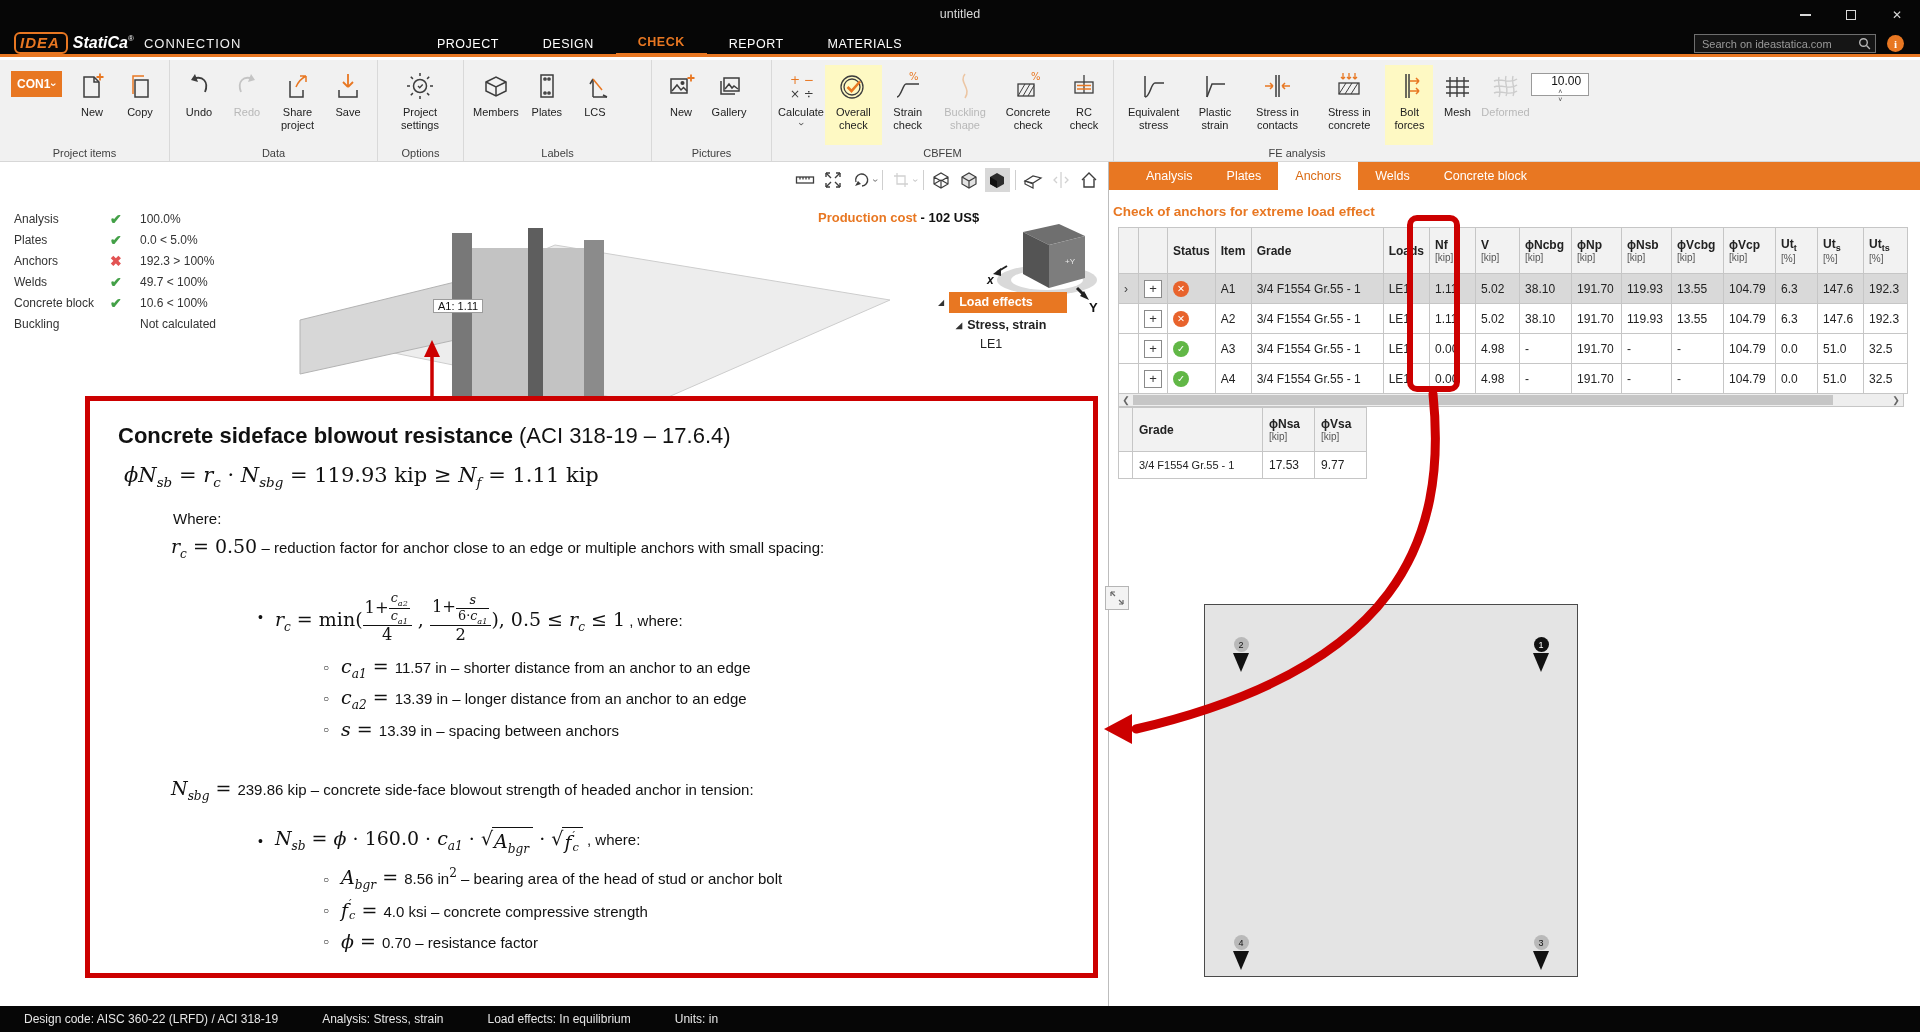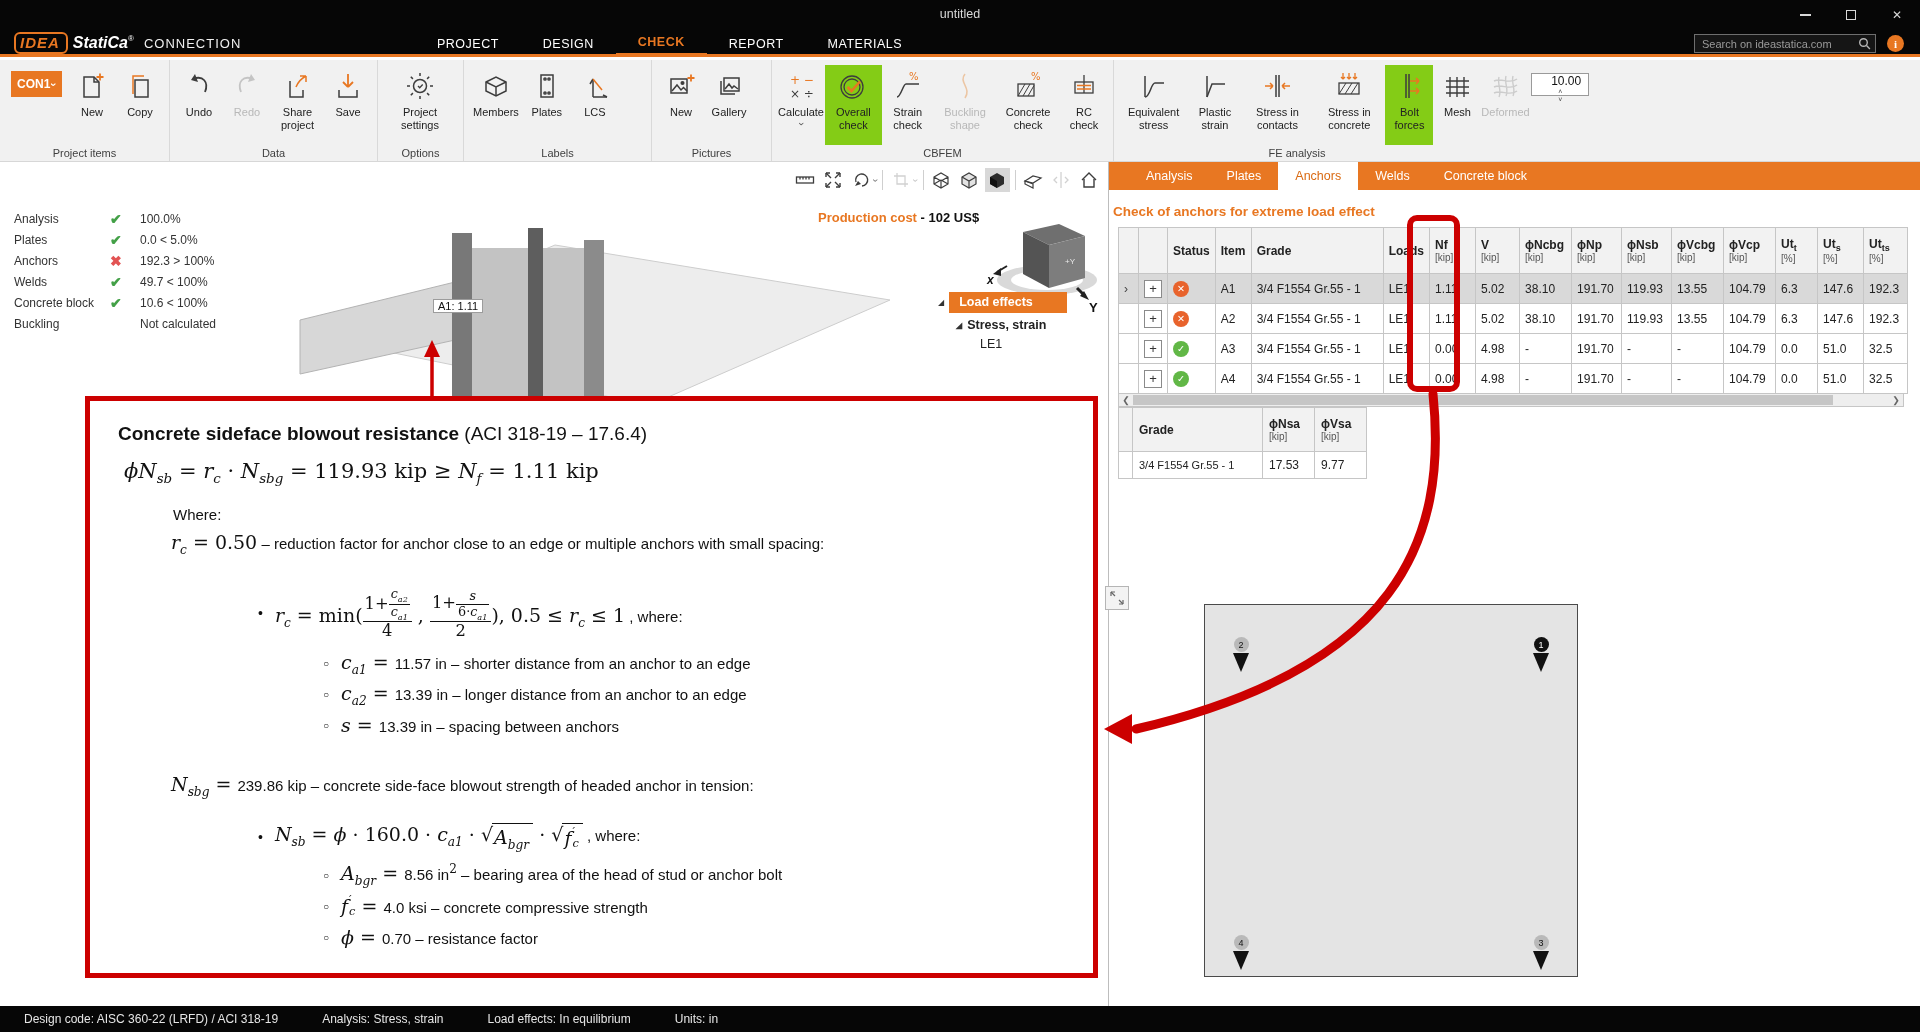--- a/index.html
+++ b/index.html
@@ -33,21 +33,21 @@
   .infocircle{position:absolute;right:16px;top:5px;width:17px;height:17px;border-radius:50%;background:#e87722;color:#fff;
     font-size:11px;font-weight:bold;display:flex;align-items:center;justify-content:center;font-family:"Liberation Serif",serif;}
 
   
   .ribbon{position:absolute;left:0;top:60px;width:1920px;height:102px;background:#f1f1f1;border-bottom:1px solid #d7d7d7;display:flex;}
   .rgroup{position:relative;display:flex;align-items:flex-start;padding:5px 5px 16px 5px;border-right:1px solid #d9d9d9;}
   .rcaption{position:absolute;left:0;right:0;bottom:2px;text-align:center;font-size:11px;color:#3f3f3f;}
   .rbtn{display:flex;flex-direction:column;align-items:center;min-width:48px;max-width:74px;padding:3px 4px;height:80px;cursor:default;}
   .rbtn .ricon{height:36px;display:flex;align-items:center;justify-content:center;}
   .rbtn .rlabel{font-size:11px;color:#222;text-align:center;line-height:1.15;margin-top:2px;}
-  .rbtn.pressed{background:#84cc16;}
+  .rbtn.pressed{background:#fef9c3;}
   .rbtn.disabled .rlabel{color:#b8b8b8;}
   .conbox{width:64px;height:26px;background:#e87722;color:#fff;font-size:12px;font-weight:bold;display:flex;
     align-items:center;justify-content:center;gap:2px;margin:6px 6px 0 6px;}
   .chev{display:inline-block;transform:rotate(90deg);font-size:11px;line-height:1;color:inherit;}
   .spinner{width:78px;height:23px;background:#fff;border:1px solid #9a9a9a;display:flex;align-items:center;margin:8px 6px 0 2px;flex-direction:column;}
   .spinner input{flex:1;border:none;outline:none;font-size:12px;text-align:right;padding-right:4px;color:#111;width:50px;}
   .spud{display:flex;flex-direction:column;font-size:7px;color:#444;padding:0 3px;line-height:1.1;}
   svg.ico{display:block;}
 
   
@@ -84,21 +84,21 @@
   .texp{font-size:8px;color:#333;margin-right:5px;}
   .titem .thl{background:#e87722;color:#fff;font-weight:bold;padding:3px 34px 4px 10px;}
   .titem.lvl1{margin-left:18px;font-weight:bold;color:#222;}
   .titem.lvl2{margin-left:42px;color:#222;}
 
   .scenelabel{position:absolute;left:433px;top:137px;background:#fff;border:1px solid #9c9c9c;font-size:11px;padding:0 4px;color:#111;}
 
   
   .docpanel{position:absolute;left:85px;top:396px;width:1013px;height:582px;background:#fff;border:5px solid #cc0000;
     z-index:20;padding:22px 28px;color:#111;}
-  .doc-title{font-size:19px;margin-bottom:14px;}
+  .doc-title{font-size:22px;margin-bottom:14px;}
   .doc-title .tb{font-weight:bold;}
   .m{font-family:"DejaVu Serif",serif;color:#111;}
   .m-xl{font-size:21px;}
   .m-md{font-size:19px;}
   .tk-v{font-style:italic;}
   sub.tk-vs{font-style:italic;font-size:64%;}
   .tk-t{font-family:"Liberation Sans",sans-serif;font-size:15px;}
   sup.tk-sup{font-size:64%;}
   .fr{display:inline-block;vertical-align:-0.85em;text-align:center;line-height:1.1;font-size:86%;}
   .fr .fnum{display:block;padding:0 2px;}

